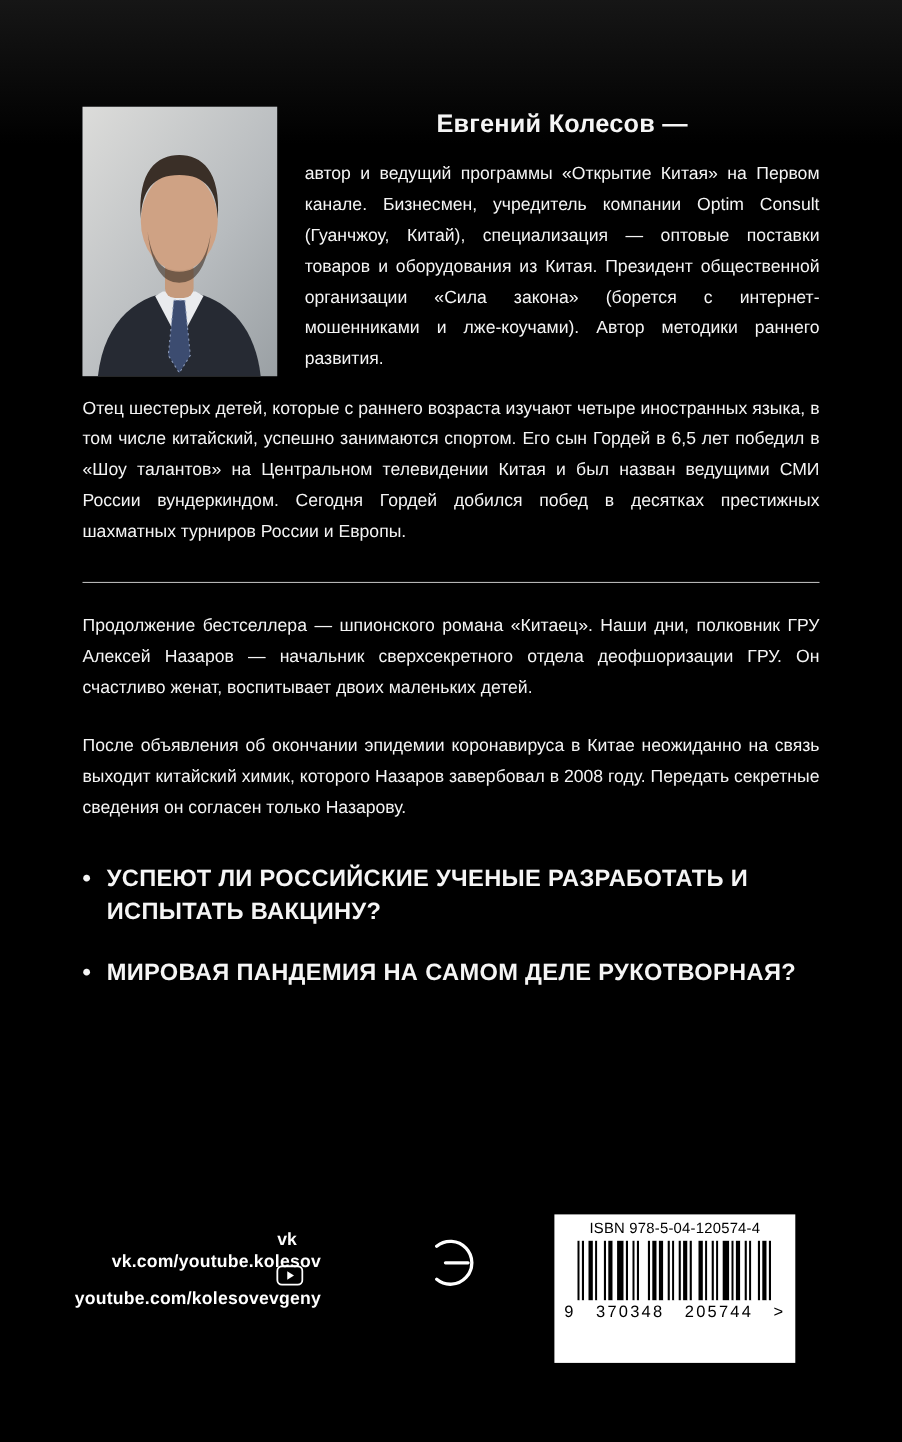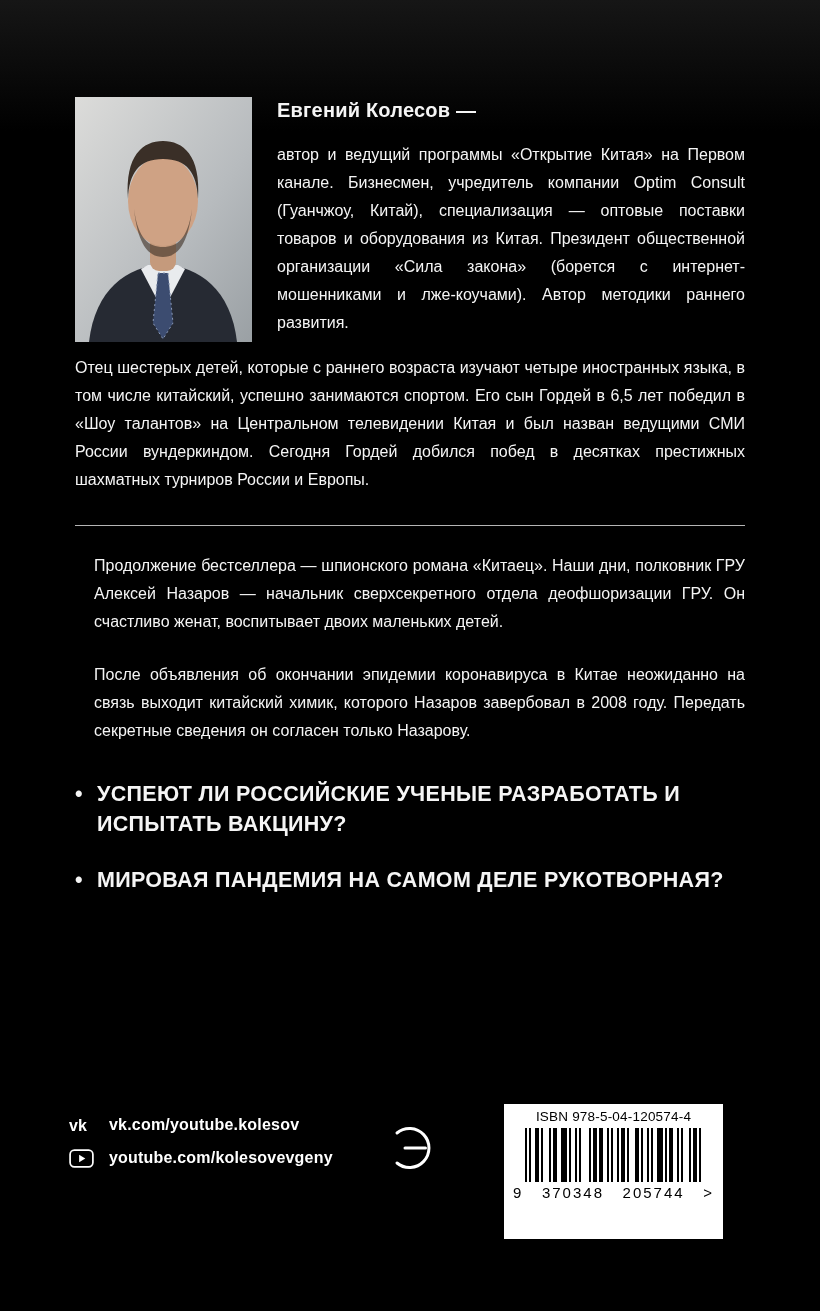--- a/index.html
+++ b/index.html
@@ -22,60 +22,62 @@
   
   .photo {
     float: left;
     width: 177px; height: 245px;
     margin: 0 25px 8px 0;
     background: #b9bdc1;
     overflow: hidden;
   }
   .photo svg { display: block; width: 100%; height: 100%; }
   .author-name {
-    font-size: 20px; font-weight: bold;
+    font-size: 23px; font-weight: bold;
     letter-spacing: 0.2px;
     margin-bottom: 19px;
     padding-top: 2px;
+    text-align: center;
   }
   p.body-text {
     font-size: 16px;
     line-height: 28px;
     text-align: justify;
     hyphens: auto;
   }
   p.bio-2 { clear: left; margin-top: 17px; }
   .divider {
     border: none;
     border-top: 1px solid #b5b5b5;
     margin: 31px 0 26px 0;
     clear: both;
   }
-  p.syn { margin-bottom: 25px; margin-left: 19px; }
+  p.syn { margin-bottom: 25px; }
   
   .bullets { margin-top: 34px; }
   .bullet-item {
     display: flex;
     font-size: 21.5px;
     font-weight: bold;
     line-height: 30px;
     letter-spacing: 0.3px;
     margin-bottom: 26px;
     text-align: left;
   }
   .bullet-item .dot { width: 22px; flex: 0 0 22px; }
   
   .social {
     position: absolute;
     left: 68px; top: 1113px;
   }
   .social-row {
-    display: flex; align-items: center;
+    display: flex; align-items: flex-end;
     height: 24px;
     margin-bottom: 9px;
+    flex-direction: column;
   }
   .social-row .icn {
     width: 26px; height: 22px;
     flex: 0 0 26px;
     margin-right: 15px;
     display: flex; align-items: center; justify-content: center;
   }
   .social-row .icn svg { display: block; }
   .social-label {
     font-size: 16px; font-weight: bold;

